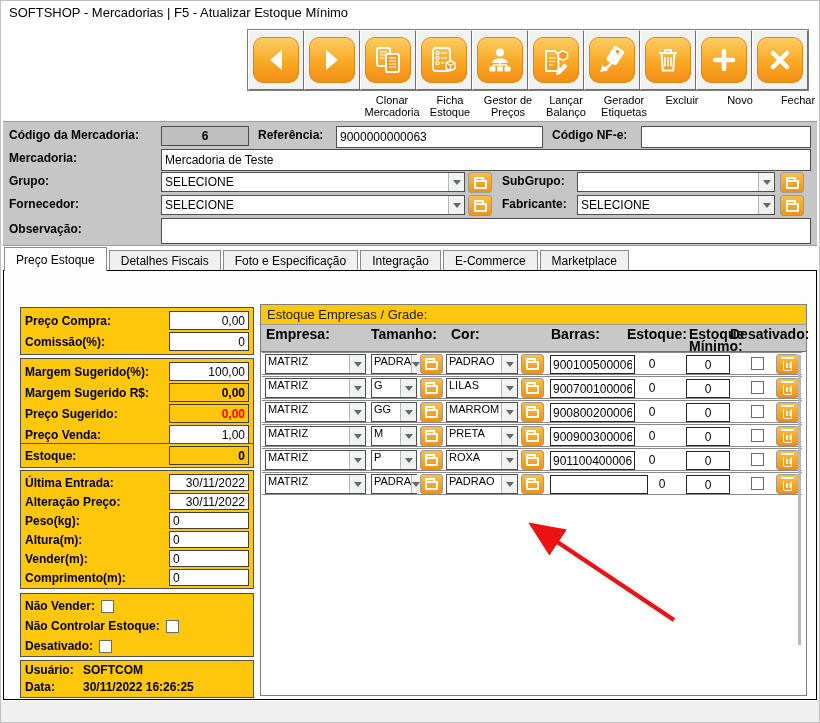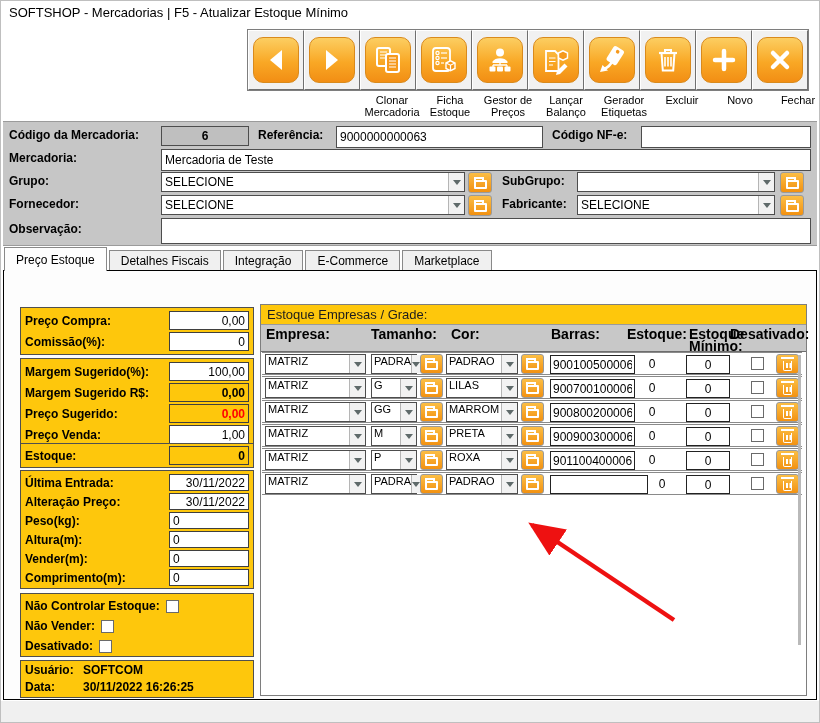--- a/index.html
+++ b/index.html
@@ -251,20 +251,21 @@
         <span class="folder-ico"></span>
       </div>
 
     <span class="flab" style="left:6px;top:100px">Observação:</span>
     <textarea class="fta" style="left: 158px; top: 96px; width: 650px; height: 26px;"></textarea>
   </div>
 
   <div class="tabs">
     <div class="tab active">Preço Estoque</div>
     <div class="tab">Detalhes Fiscais</div>
+    <div class="tab">Foto e Especificação</div>
     <div class="tab">Integração</div>
     <div class="tab">E-Commerce</div>
     <div class="tab">Marketplace</div>
   </div>
 
   <div class="content">
 
     <div class="ysec" style="top:36px;height:48px">
       <div class="yrow">
           <span class="lbl">Preço Compra:</span>
@@ -324,25 +325,25 @@
         <input class="pinput" style="height: 17px;" value="0">
         </div>
       <div class="yrow" style="height:19px">
           <span class="lbl">Comprimento(m):</span>
         <input class="pinput" style="height: 17px;" value="0">
         </div>
     </div>
 
     <div class="ysec" style="top:322px;height:64px">
       <div class="crow">
+          <span>Não Vender:</span>
+        <span class="cbox"></span>
+        </div>
+      <div class="crow">
           <span>Não Controlar Estoque:</span>
-        <span class="cbox"></span>
-        </div>
-      <div class="crow">
-          <span>Não Vender:</span>
         <span class="cbox"></span>
         </div>
       <div class="crow">
           <span>Desativado:</span>
         <span class="cbox"></span>
         </div>
     </div>
 
     <div class="ysec" style="top:389px;height:38px">
       <div class="frow">

